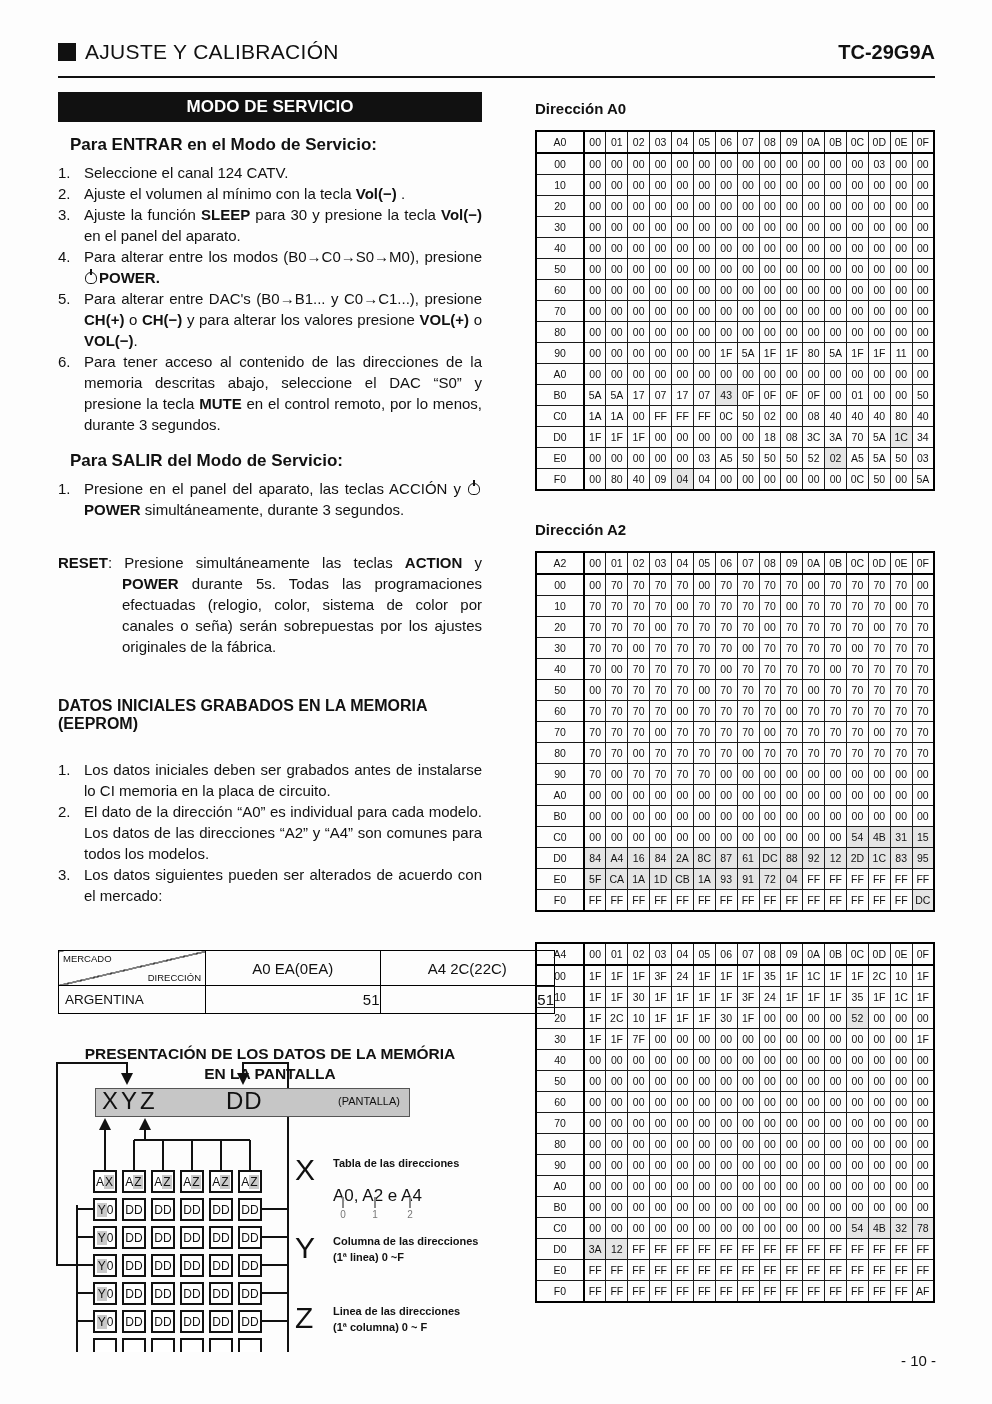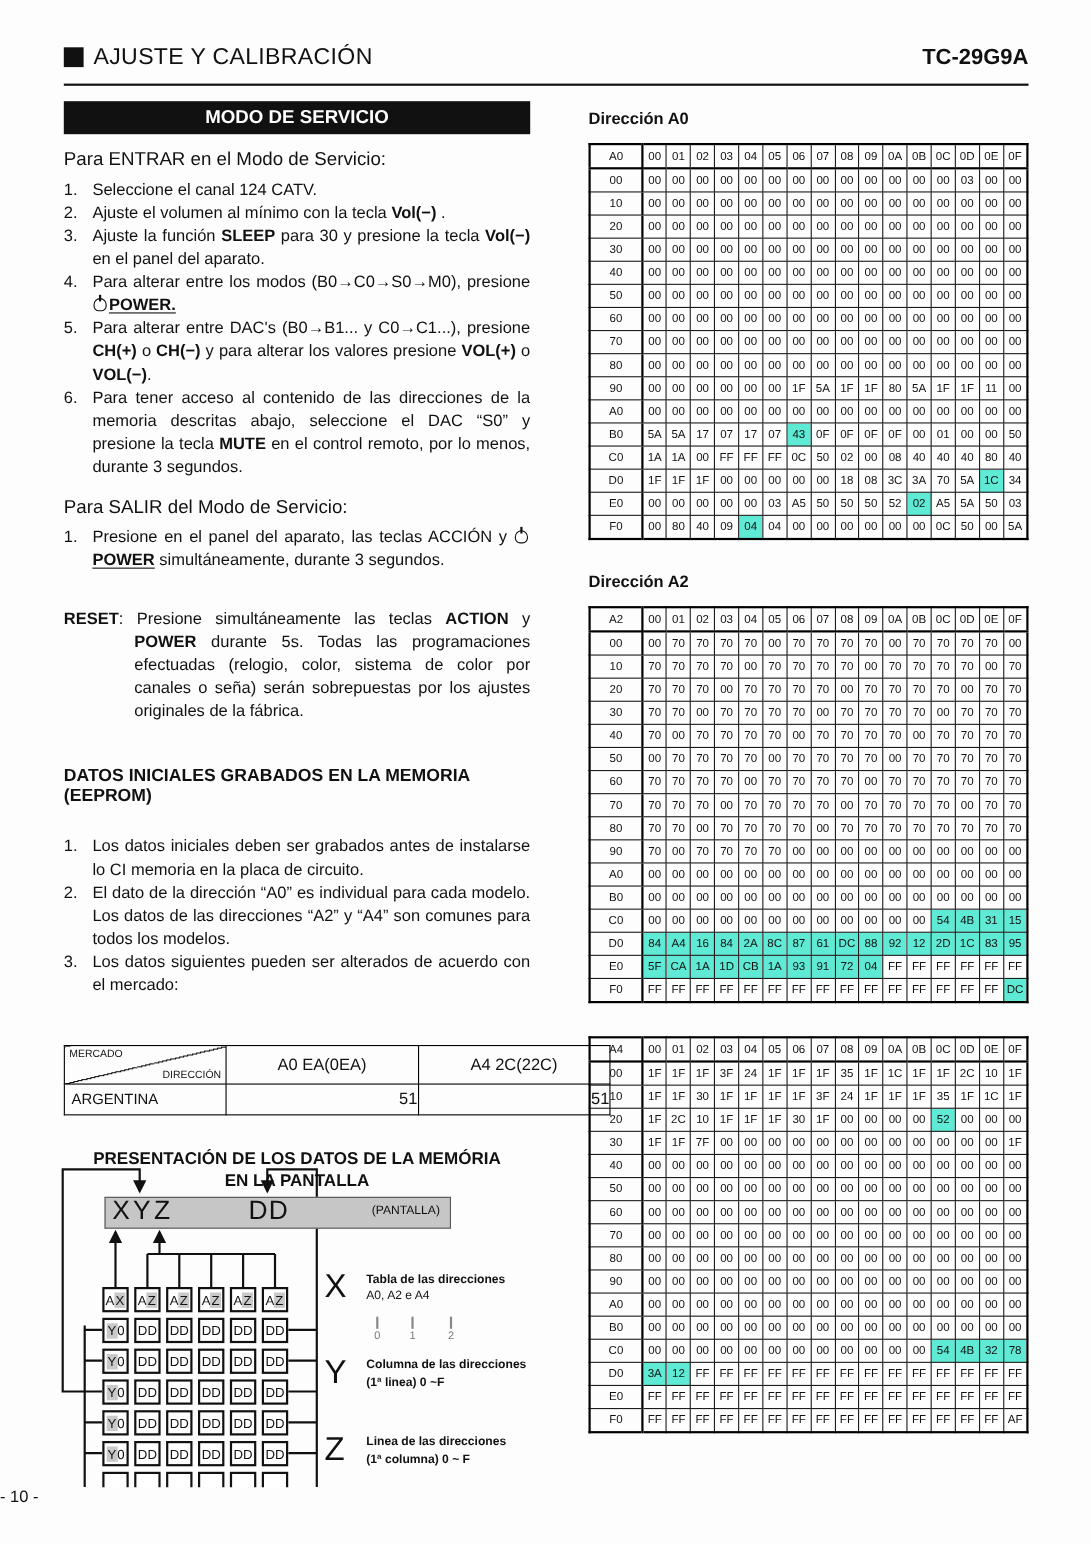--- a/index.html
+++ b/index.html
@@ -13,27 +13,27 @@
   .hdr-title{font-size:21px;font-weight:normal;letter-spacing:.3px}
   .hdr-model{font-size:20px;font-weight:bold}
   #hdr-rule{position:absolute;left:58px;top:76px;width:877px;height:2px;background:#111}
 
   
   #left-col{position:absolute;left:58px;top:92px;width:424px}
   #right-col{position:absolute;left:535px;top:92px;width:400px}
 
   
   .banner{background:#111;color:#fff;text-align:center;font-size:17px;font-weight:bold;height:30px;line-height:30px}
-  .sec-heading{font-size:17px;font-weight:normal;margin:13px 0 7px 0}
+  .sec-heading{font-size:17px;font-weight:bold;margin:13px 0 7px 12px}
   .steps{font-size:15px;line-height:21px}
   .step{display:flex}
   .step-num{width:26px;flex:none}
   .step-body{flex:1;text-align:justify}
   .seg-b{font-weight:bold}
-  .seg-u{text-decoration:underline;text-underline-offset:2px}
+  .seg-u{text-underline-offset:2px}
   .pwr{display:inline-block;width:10px;height:10px;border:1.6px solid #111;border-radius:50%;position:relative;margin:0 2px -1px 1px}
   .pwr::before{content:'';position:absolute;left:50%;top:-4px;transform:translateX(-50%);width:2px;height:6px;background:#111}
   .pwr.seg-u{text-decoration:none;border-bottom:1.6px solid #111;border-radius:50% 50% 40% 40%}
   #reset-block{margin-top:32px;font-size:15px;line-height:21px;text-align:justify;padding-left:64px;text-indent:-64px}
 
   
   #eeprom-heading{font-size:16px;font-weight:bold;margin-top:40px}
   #eeprom-notes{margin-top:26px;font-size:15px;line-height:21px}
   .market{border-collapse:collapse;width:497px;margin-top:44px;font-size:15px;table-layout:fixed}
   .market th,.market td{border:1.5px solid #000;padding:0}
@@ -57,37 +57,37 @@
   #display-bar .pant{position:absolute;left:242px;top:6px;font-size:11px}
   #memory-grid{position:absolute;left:43px;top:115px;z-index:2}
   .grow{display:flex;gap:5px;margin-bottom:5px}
   .gcell{width:24px;height:23px;box-sizing:border-box;border:2px solid #111;background:#fff;
     display:flex;align-items:center;justify-content:center;font-size:12px}
   .gcell .chl{background:#c9c9c9;padding:0 1px}
   .legend{position:absolute;z-index:2}
   .leg-letter{font-size:30px;line-height:1}
   .leg-text{position:absolute;left:38px;top:2px;width:170px}
   .leg-l1{font-size:11px;font-weight:bold;white-space:nowrap}
-  .leg-l2{font-size:11px;margin-top:3px;white-space:nowrap}
+  .leg-l2{font-size:17px;margin-top:17px;white-space:nowrap}
   .leg-l2s{font-size:11px;font-weight:bold;margin-top:4px;white-space:nowrap}
   .tick{position:absolute;width:2px;height:11px;background:#888;top:40px}
   .tick-lab{position:absolute;top:52px;font-size:10px;color:#777;width:10px;text-align:center}
 
   
   .hex-block{margin-bottom:30px}
   .hex-title{font-size:15px;font-weight:bold;margin:0 0 13px 0}
   .hex-block:first-child .hex-title{margin-top:8px}
   table.hex{border-collapse:collapse;table-layout:fixed;width:400px;border:2px solid #000;font-size:10.5px}
   table.hex th,table.hex td{border:1px solid #1c1c1c;padding:0;height:20px;text-align:center;font-weight:normal;overflow:hidden}
   table.hex thead th{border-bottom:2px solid #000}
   table.hex .lbl{width:46px;border-right:2px solid #000}
-  table.hex td.hl{background:#5eead4}
+  table.hex td.hl{background:#e5e5e5}
 
   
-  #page-footer{position:absolute;left:0;top:1352px;width:936px;text-align:left;font-size:15px}
+  #page-footer{position:absolute;left:0;top:1352px;width:936px;text-align:right;font-size:15px}
 </style>
 </head>
 <body>
 
 <div id="page">
 
   <div id="page-header">
     <div class="hdr-left">
       <span class="hdr-square"></span>
       <span class="hdr-title">AJUSTE Y CALIBRACIÓN</span>

